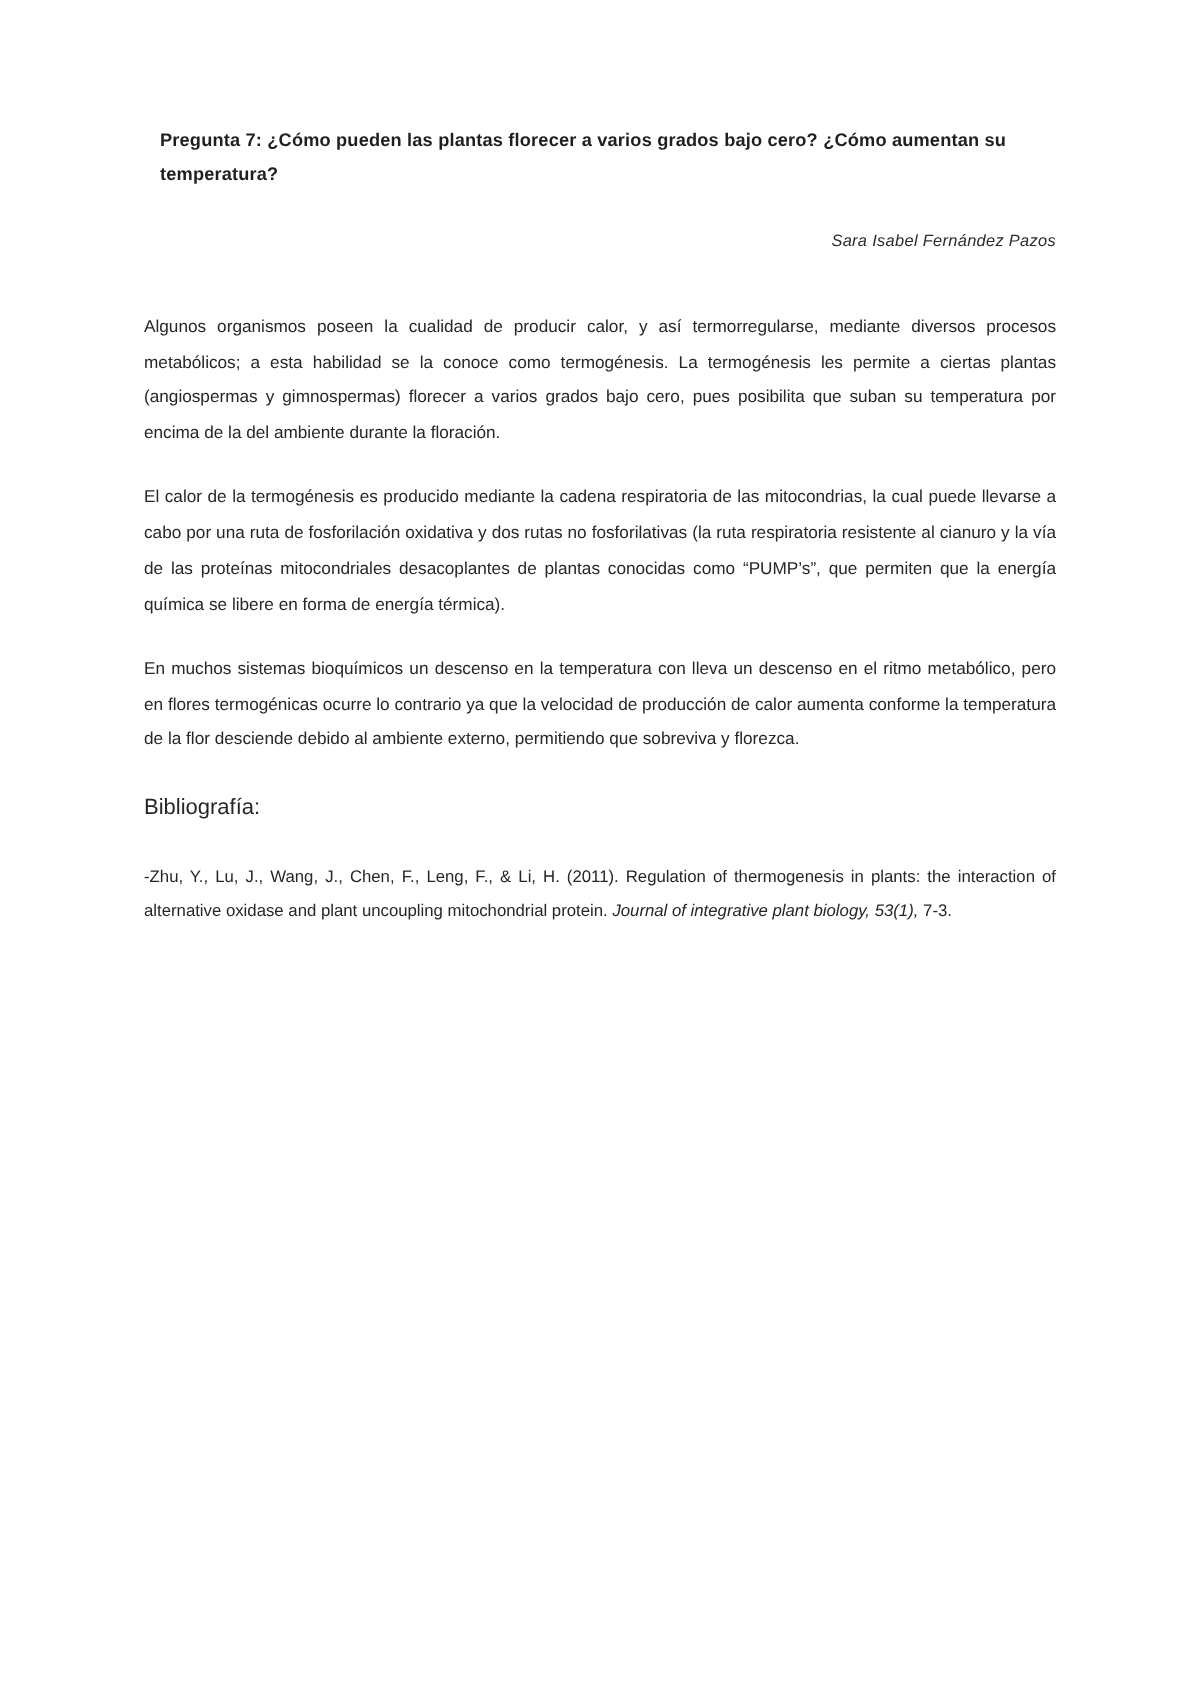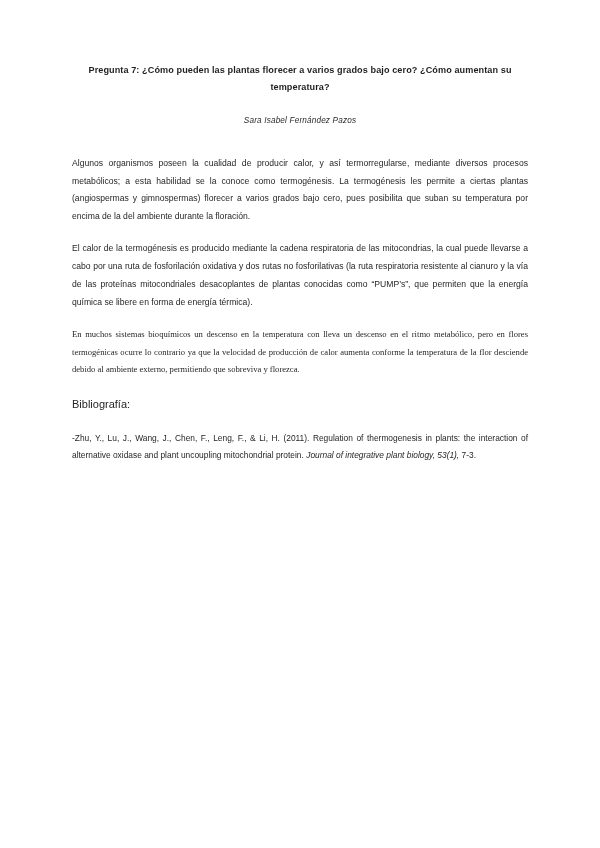--- a/index.html
+++ b/index.html
@@ -20,47 +20,45 @@
     width: 600px;
     height: 848px;
     background: #ffffff;
     box-sizing: border-box;
     padding: 62px 72px 0 72px;
   }
   .doc-title {
     font-size: 9.1px;
     font-weight: bold;
     line-height: 1.85;
-    text-align: center;
     color: #1f1f1f;
     margin: 0 8px 0 8px;
     letter-spacing: 0.01em;
   }
   .author-line {
     margin-top: 20px;
-    text-align: center;
+    text-align: right;
     font-size: 8.2px;
     font-style: italic;
     color: #2b2b2b;
     letter-spacing: 0.02em;
   }
   .body-copy {
     margin-top: 30px;
   }
   .para {
     font-size: 8.6px;
     line-height: 2.08;
     text-align: justify;
     text-justify: inter-word;
     color: #262626;
     margin: 0 0 14px 0;
   }
   .para:last-child {
     margin-bottom: 0;
-    font-family: Liberation Serif, serif;
   }
   .biblio-heading {
     font-size: 11px;
     line-height: 2.08;
     color: #262626;
     margin: 14px 0 0 0;
     text-align: left;
   }
   .reference {
     font-size: 8.4px;

